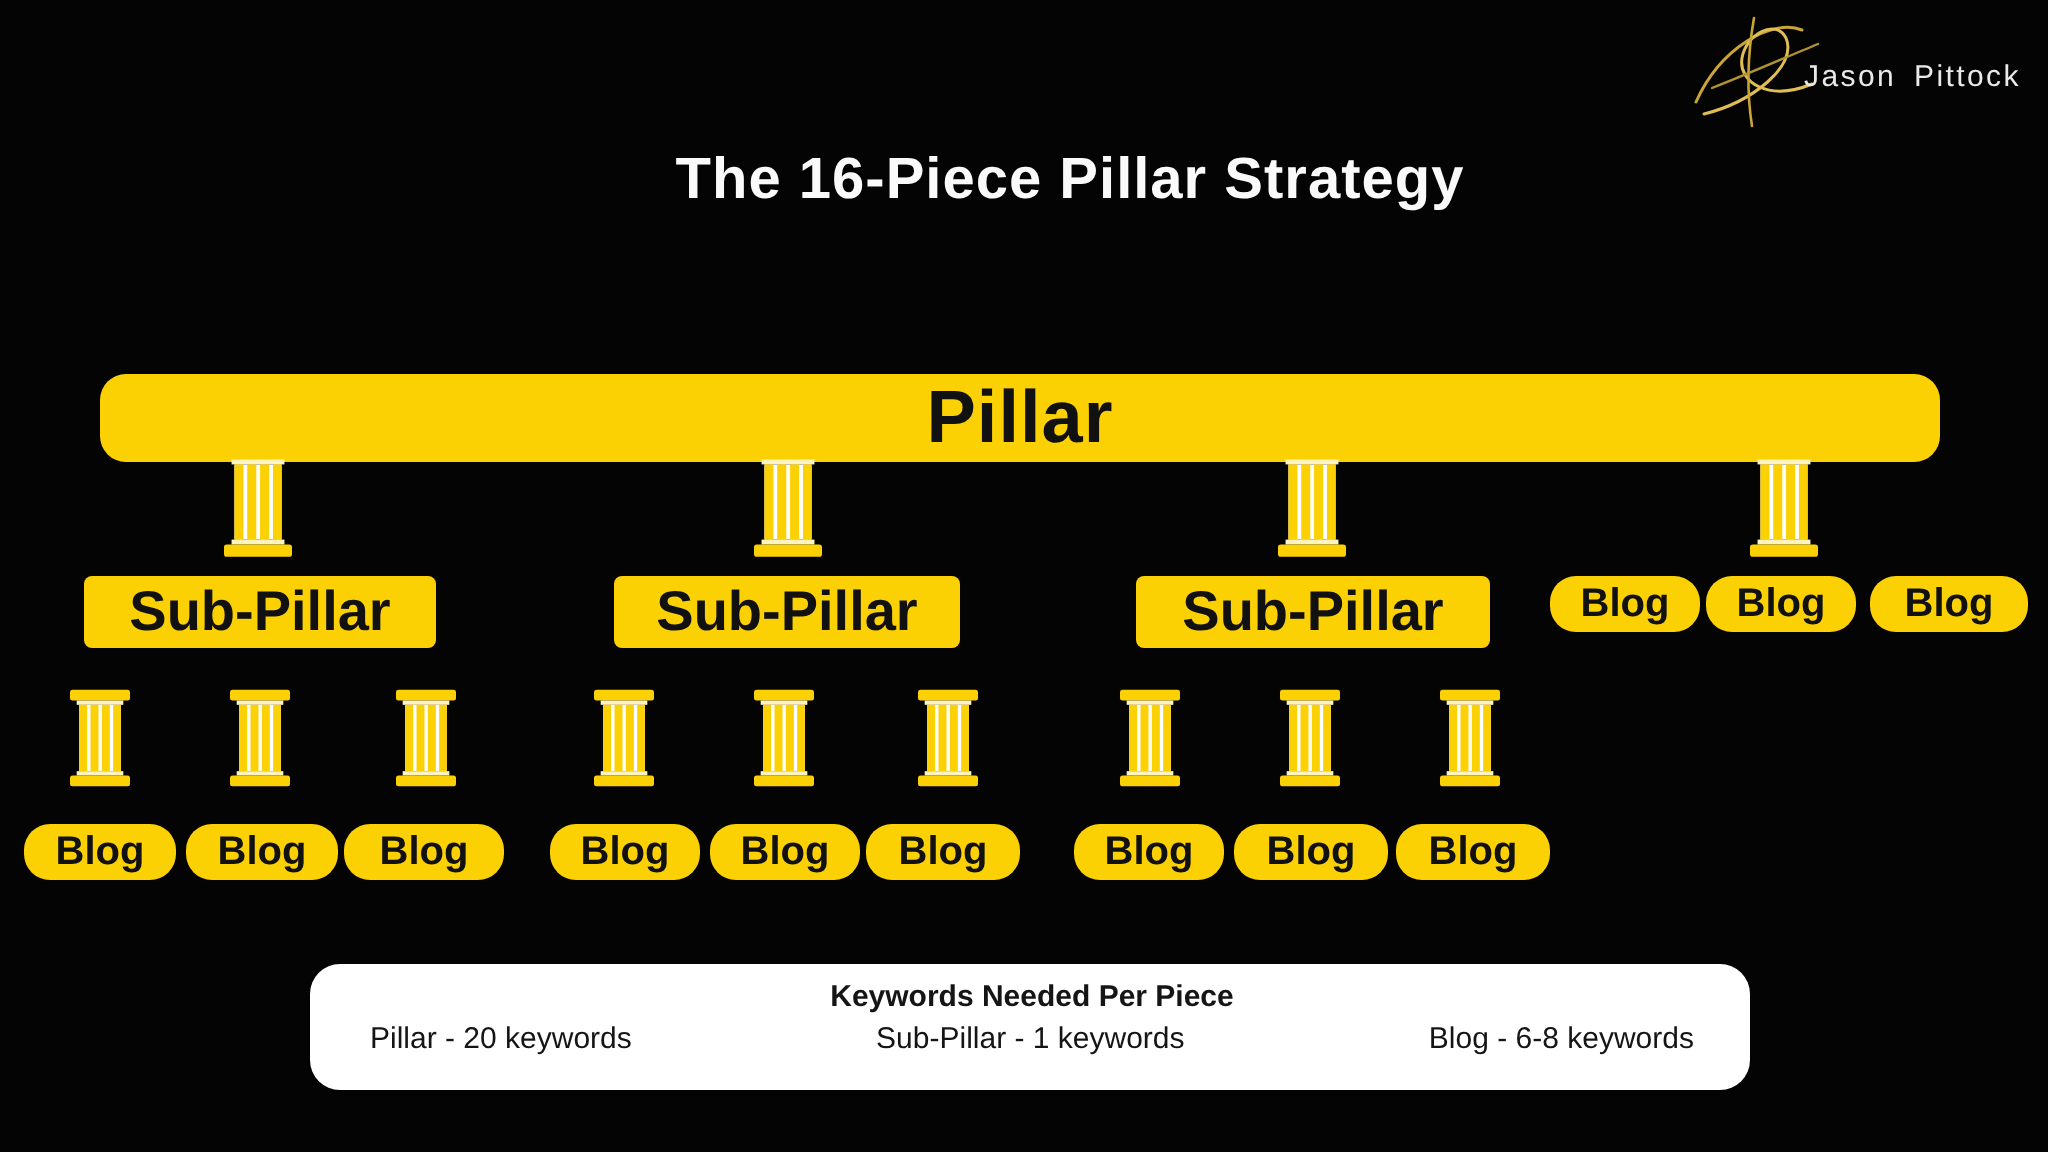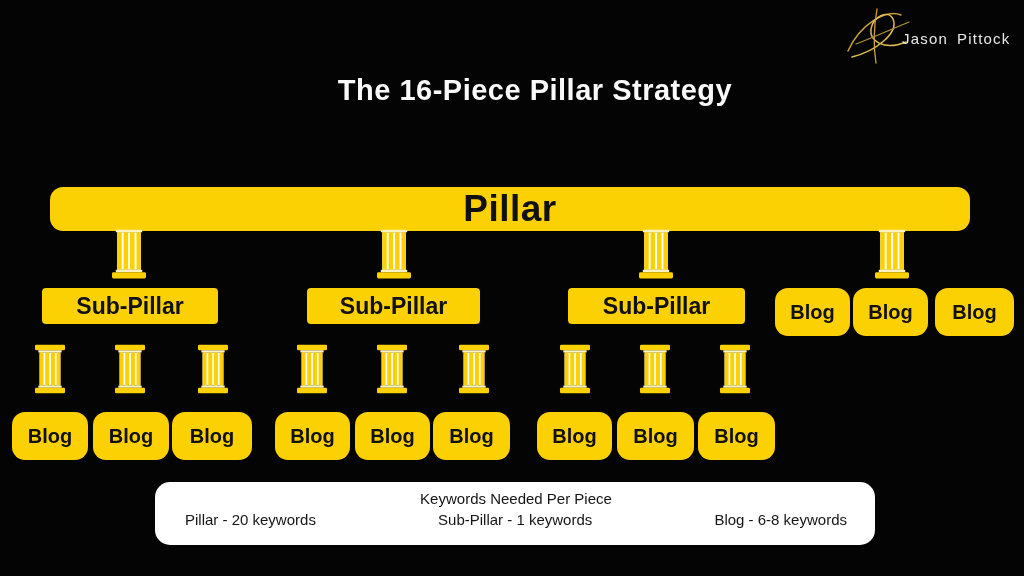--- a/index.html
+++ b/index.html
@@ -34,35 +34,35 @@
   
   .ybox{
     position:absolute;background:var(--yellow);color:var(--dark);
     display:flex;align-items:center;justify-content:center;
     font-weight:700;box-sizing:border-box;
   }
   .pillar-bar{
     left:50px;top:156px;width:920px;height:44px;border-radius:13px;
     font-size:37px;letter-spacing:0.5px;margin-top:31px;
   }
-  .subpillar{top:288px;height:36px;border-radius:4px;font-size:23px;}
-  .blog{height:48px;border-radius:13px;font-size:20px;}
+  .subpillar{top:288px;height:36px;border-radius:4px;font-size:28px;}
+  .blog{height:28px;border-radius:13px;font-size:20px;}
   .blog.rowtop{top:288px;}
   .blog.rowbot{top:412px;}
   
   .colicon{position:absolute;}
   .colicon.toprow{top:222px;}
   .colicon.botrow{top:340px;}
   
   .panel{
     position:absolute;left:155px;top:482px;width:720px;height:63px;
     background:var(--white);border-radius:15px;color:#151515;
     box-sizing:border-box;padding:8px 28px 0 30px;
   }
-  .panel-title{text-align:center;font-size:15px;font-weight:400;margin:0;}
+  .panel-title{text-align:center;font-size:15px;font-weight:700;margin:0;}
   .panel-row{
     display:flex;justify-content:space-between;align-items:center;
     margin-top:4px;font-size:15px;font-weight:500;
   }
   .panel-row .mid{flex:0 0 auto;}
   .hidden-defs{position:absolute;width:0;height:0;overflow:hidden;}
 </style>
 </head>
 <body>
 

